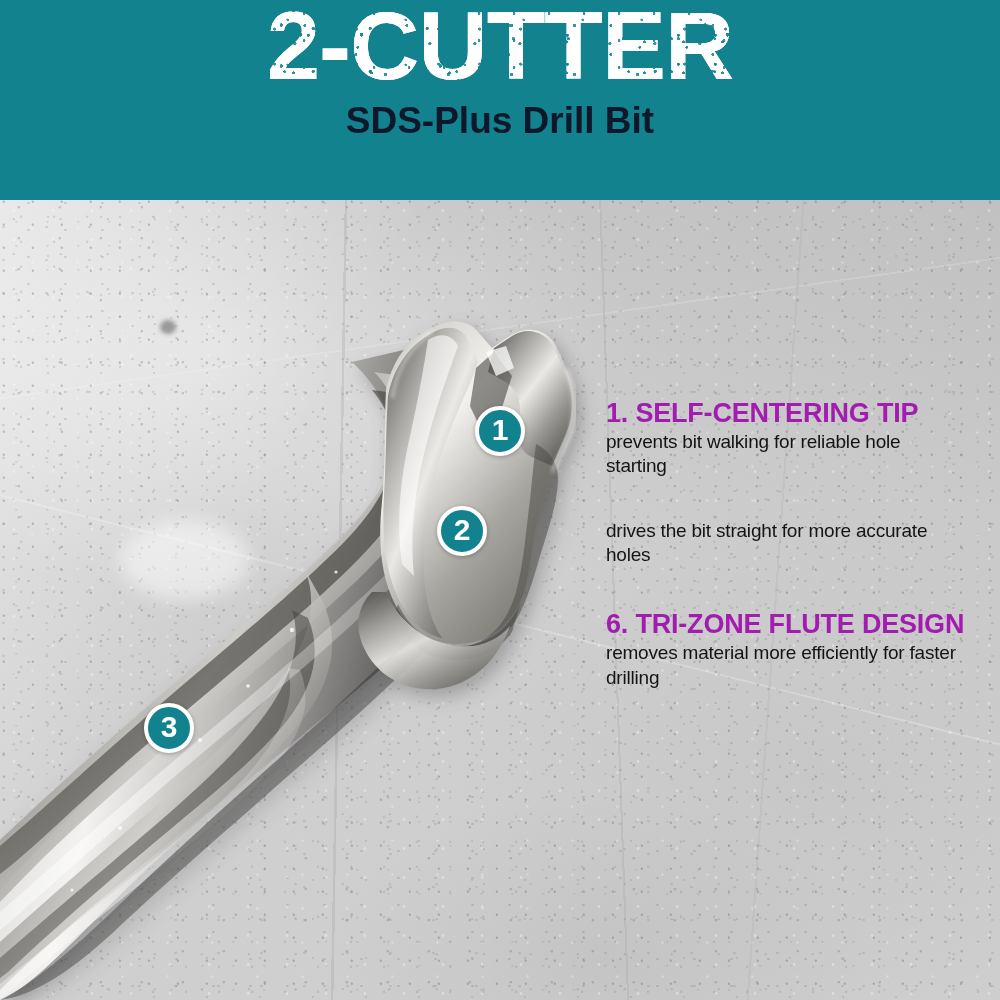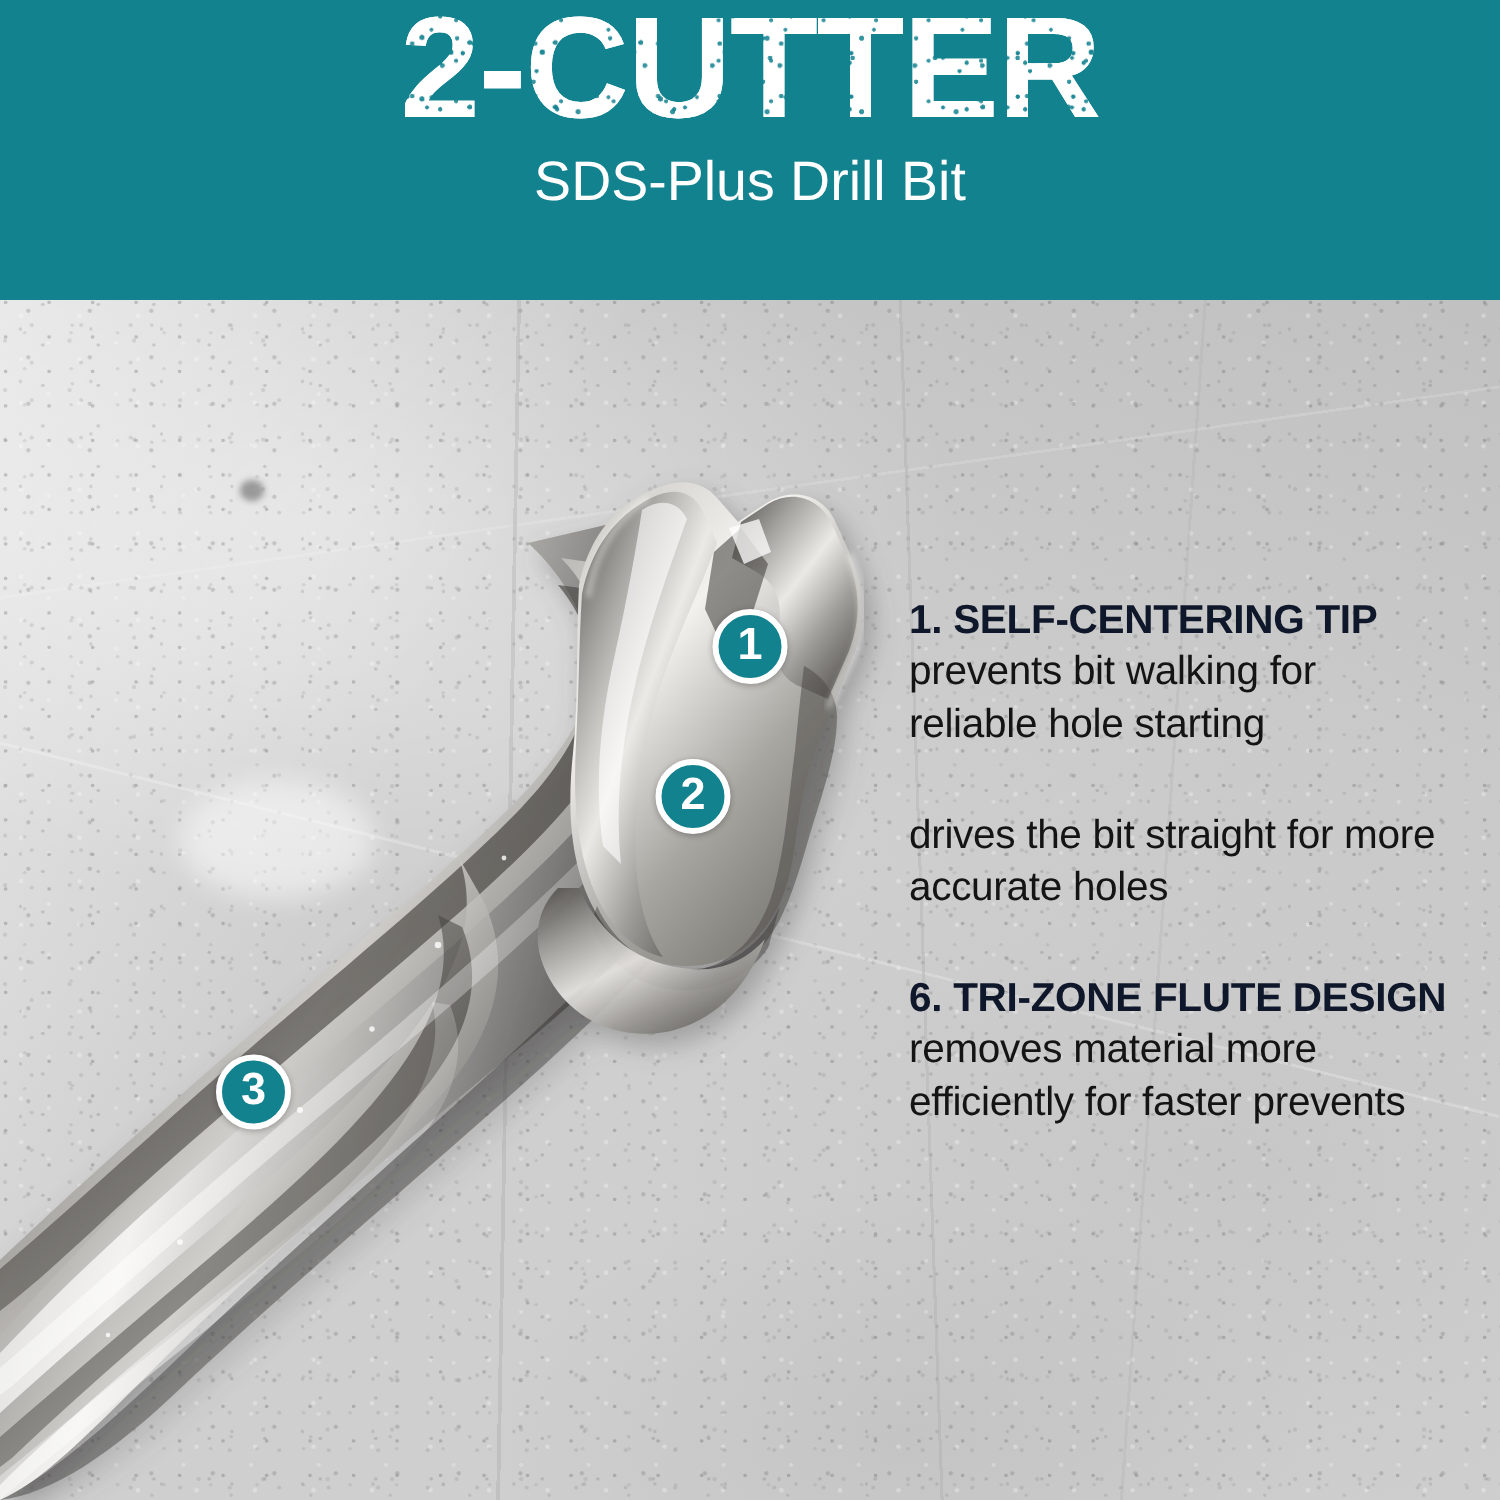--- a/index.html
+++ b/index.html
@@ -62,24 +62,24 @@
       radial-gradient(circle at 48% 92%, rgba(19,130,143,.85) 0 1.4px, transparent 1.7px);
     background-size:37px 29px, 53px 41px, 43px 33px, 61px 47px,
                     39px 31px, 57px 43px, 47px 37px, 41px 35px,
                     59px 45px, 45px 39px, 51px 29px, 63px 49px,
                     35px 27px, 55px 42px;
     mix-blend-mode:normal;
   }
   .header-subtitle {
     margin-top:8px;
     font-family:"Liberation Sans", sans-serif;
-    font-weight:normal;
+    font-weight:bold;
     font-size:37px;
     letter-spacing:0px;
-    color:#ffffff;
+    color:#0f172a;
     white-space:nowrap;
   }
 
   
   .concrete-bg {
     position:absolute; left:0; top:200px;
     width:1000px; height:800px;
     background-color:#cfcfcf;
     background-image:
       linear-gradient(118deg, rgba(255,255,255,.55) 0%, rgba(255,255,255,0) 30%),
@@ -162,26 +162,26 @@
     color:#111111;
   }
   .feature-block { margin-bottom:40px; }
   .feature-block:last-child { margin-bottom:0; }
   .feature-title {
     font-family:"Liberation Sans", sans-serif;
     font-weight:bold;
     font-size:27px;
     line-height:1.26;
     letter-spacing:-0.2px;
-    color:#0f172a;
+    color:#a21caf;
   }
   .feature-desc {
     font-family:"Liberation Sans", sans-serif;
     font-weight:normal;
-    font-size:27px;
+    font-size:19px;
     line-height:1.28;
     letter-spacing:-0.2px;
     color:#141414;
   }
 </style>
 </head>
 <body>
 
 <div id="infographic">
 
@@ -432,18 +432,18 @@
       <div class="feature-title">1. SELF-CENTERING TIP</div>
       <div class="feature-desc">prevents bit walking for reliable hole starting</div>
     </div>
 
     <div class="feature-block">
       <div class="feature-desc">drives the bit straight for more accurate holes</div>
     </div>
 
     <div class="feature-block">
       <div class="feature-title">6. TRI-ZONE FLUTE DESIGN</div>
-      <div class="feature-desc">removes material more efficiently for faster prevents</div>
+      <div class="feature-desc">removes material more efficiently for faster drilling</div>
     </div>
 
   </div>
 
 </div>
 
 </body></html>

